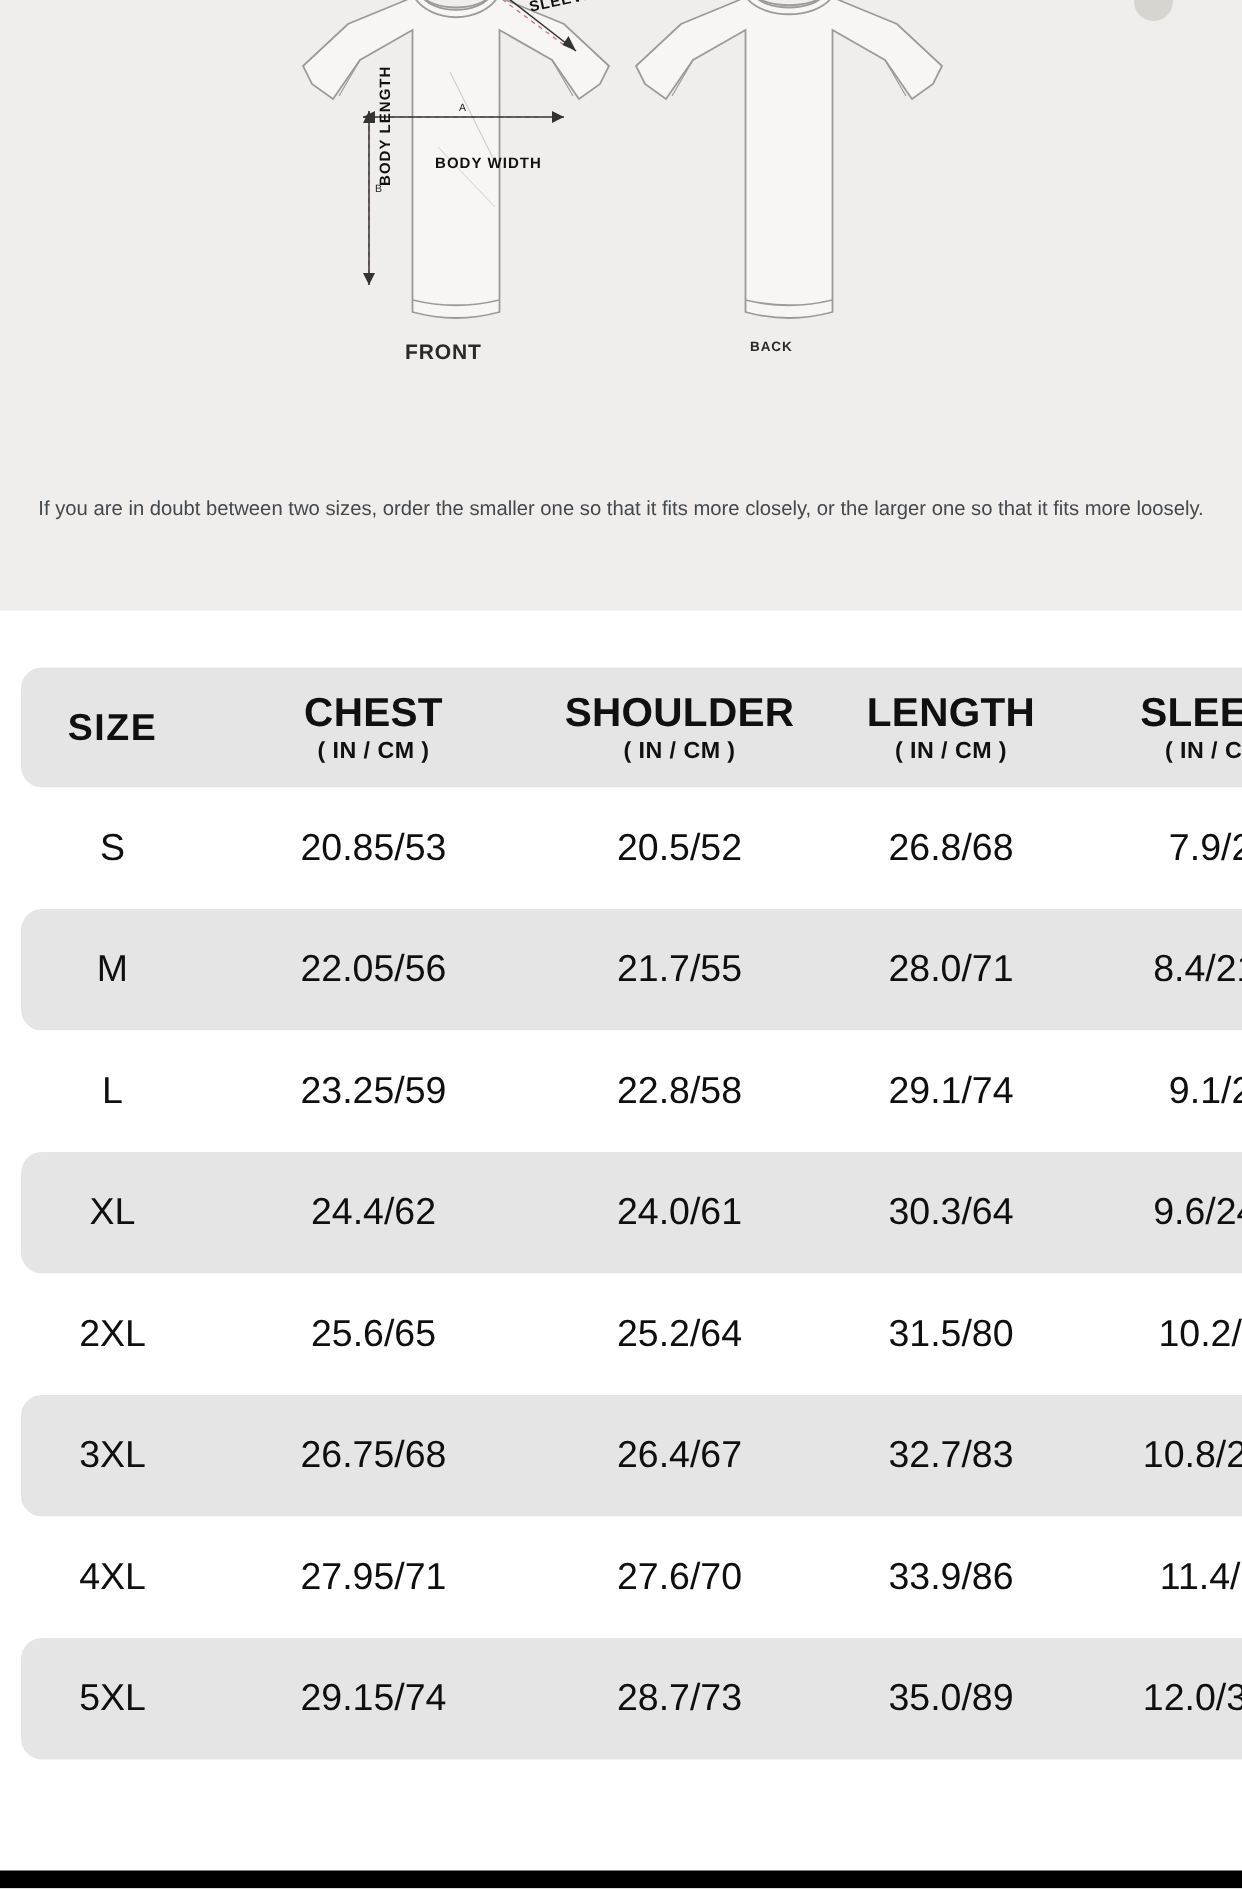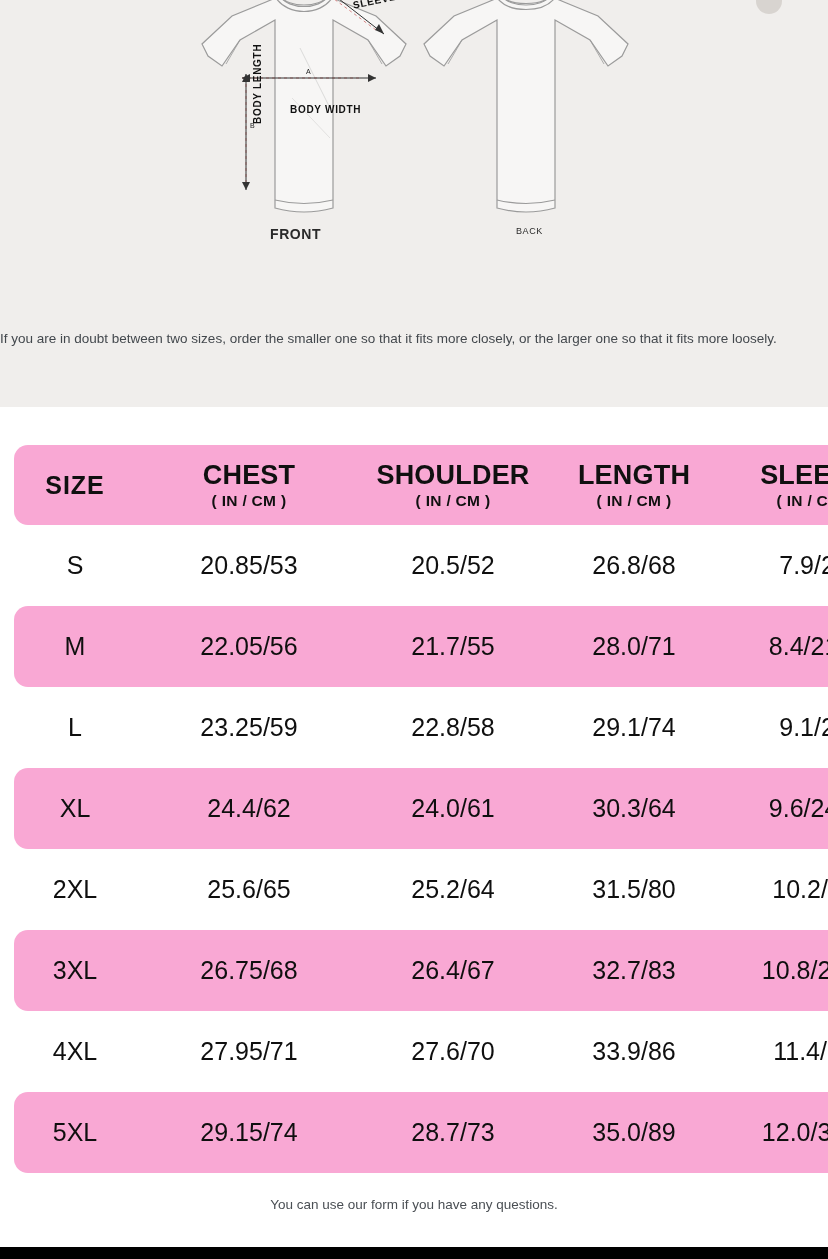--- a/index.html
+++ b/index.html
@@ -46,21 +46,21 @@
     text-align: center;
     font-size: 13.5px;
     line-height: 16.5px;
     color: #43484d;
   }
   .diagram-caption-2 {
     position: absolute;
     left: 0;
     top: 331px;
     width: 828px;
-    text-align: left;
+    text-align: center;
     font-size: 13.5px;
     line-height: 16.5px;
     color: #43484d;
   }
 
   .label-front {
     position: absolute;
     left: 270px;
     top: 226px;
     font-size: 14px;
@@ -68,22 +68,21 @@
     color: #2a2a2a;
     font-weight: 700;
   }
   .label-back {
     position: absolute;
     left: 500px;
     top: 226px;
     font-size: 9px;
     letter-spacing: 0.6px;
     color: #2a2a2a;
-    font-weight: 400;
-    margin-left: 16px;
+    font-weight: 700;
   }
 
   .dim-text {
     position: absolute;
     font-size: 10px;
     font-weight: 700;
     color: #111;
     letter-spacing: 0.7px;
     white-space: nowrap;
   }
@@ -110,21 +109,21 @@
 
   .size-table {
     width: 800px;
     border-collapse: separate;
     border-spacing: 0;
     table-layout: fixed;
   }
 
   .size-table tr.header-row td,
   .size-table tr.alt td {
-    background: #f9a8d4;
+    background: #e5e5e5;
   }
   .size-table tr.plain td {
     background: #ffffff;
   }
 
   .size-table td {
     text-align: center;
     vertical-align: middle;
     color: #0f0f0f;
     font-size: 25px;
@@ -346,17 +345,16 @@
             <td class="col-m">29.15/74</td>
             <td class="col-m2">28.7/73</td>
             <td class="col-m3">35.0/89</td>
             <td class="col-m3">12.0/30.5</td>
           </tr>
         </tbody>
     </table>
   </div>
 
   <div class="footer-note">
-    <div>You can use our form if you have any questions.</div>
   </div>
 
   <div class="bottom-bar"></div>
 </div>
 
 </body></html>

